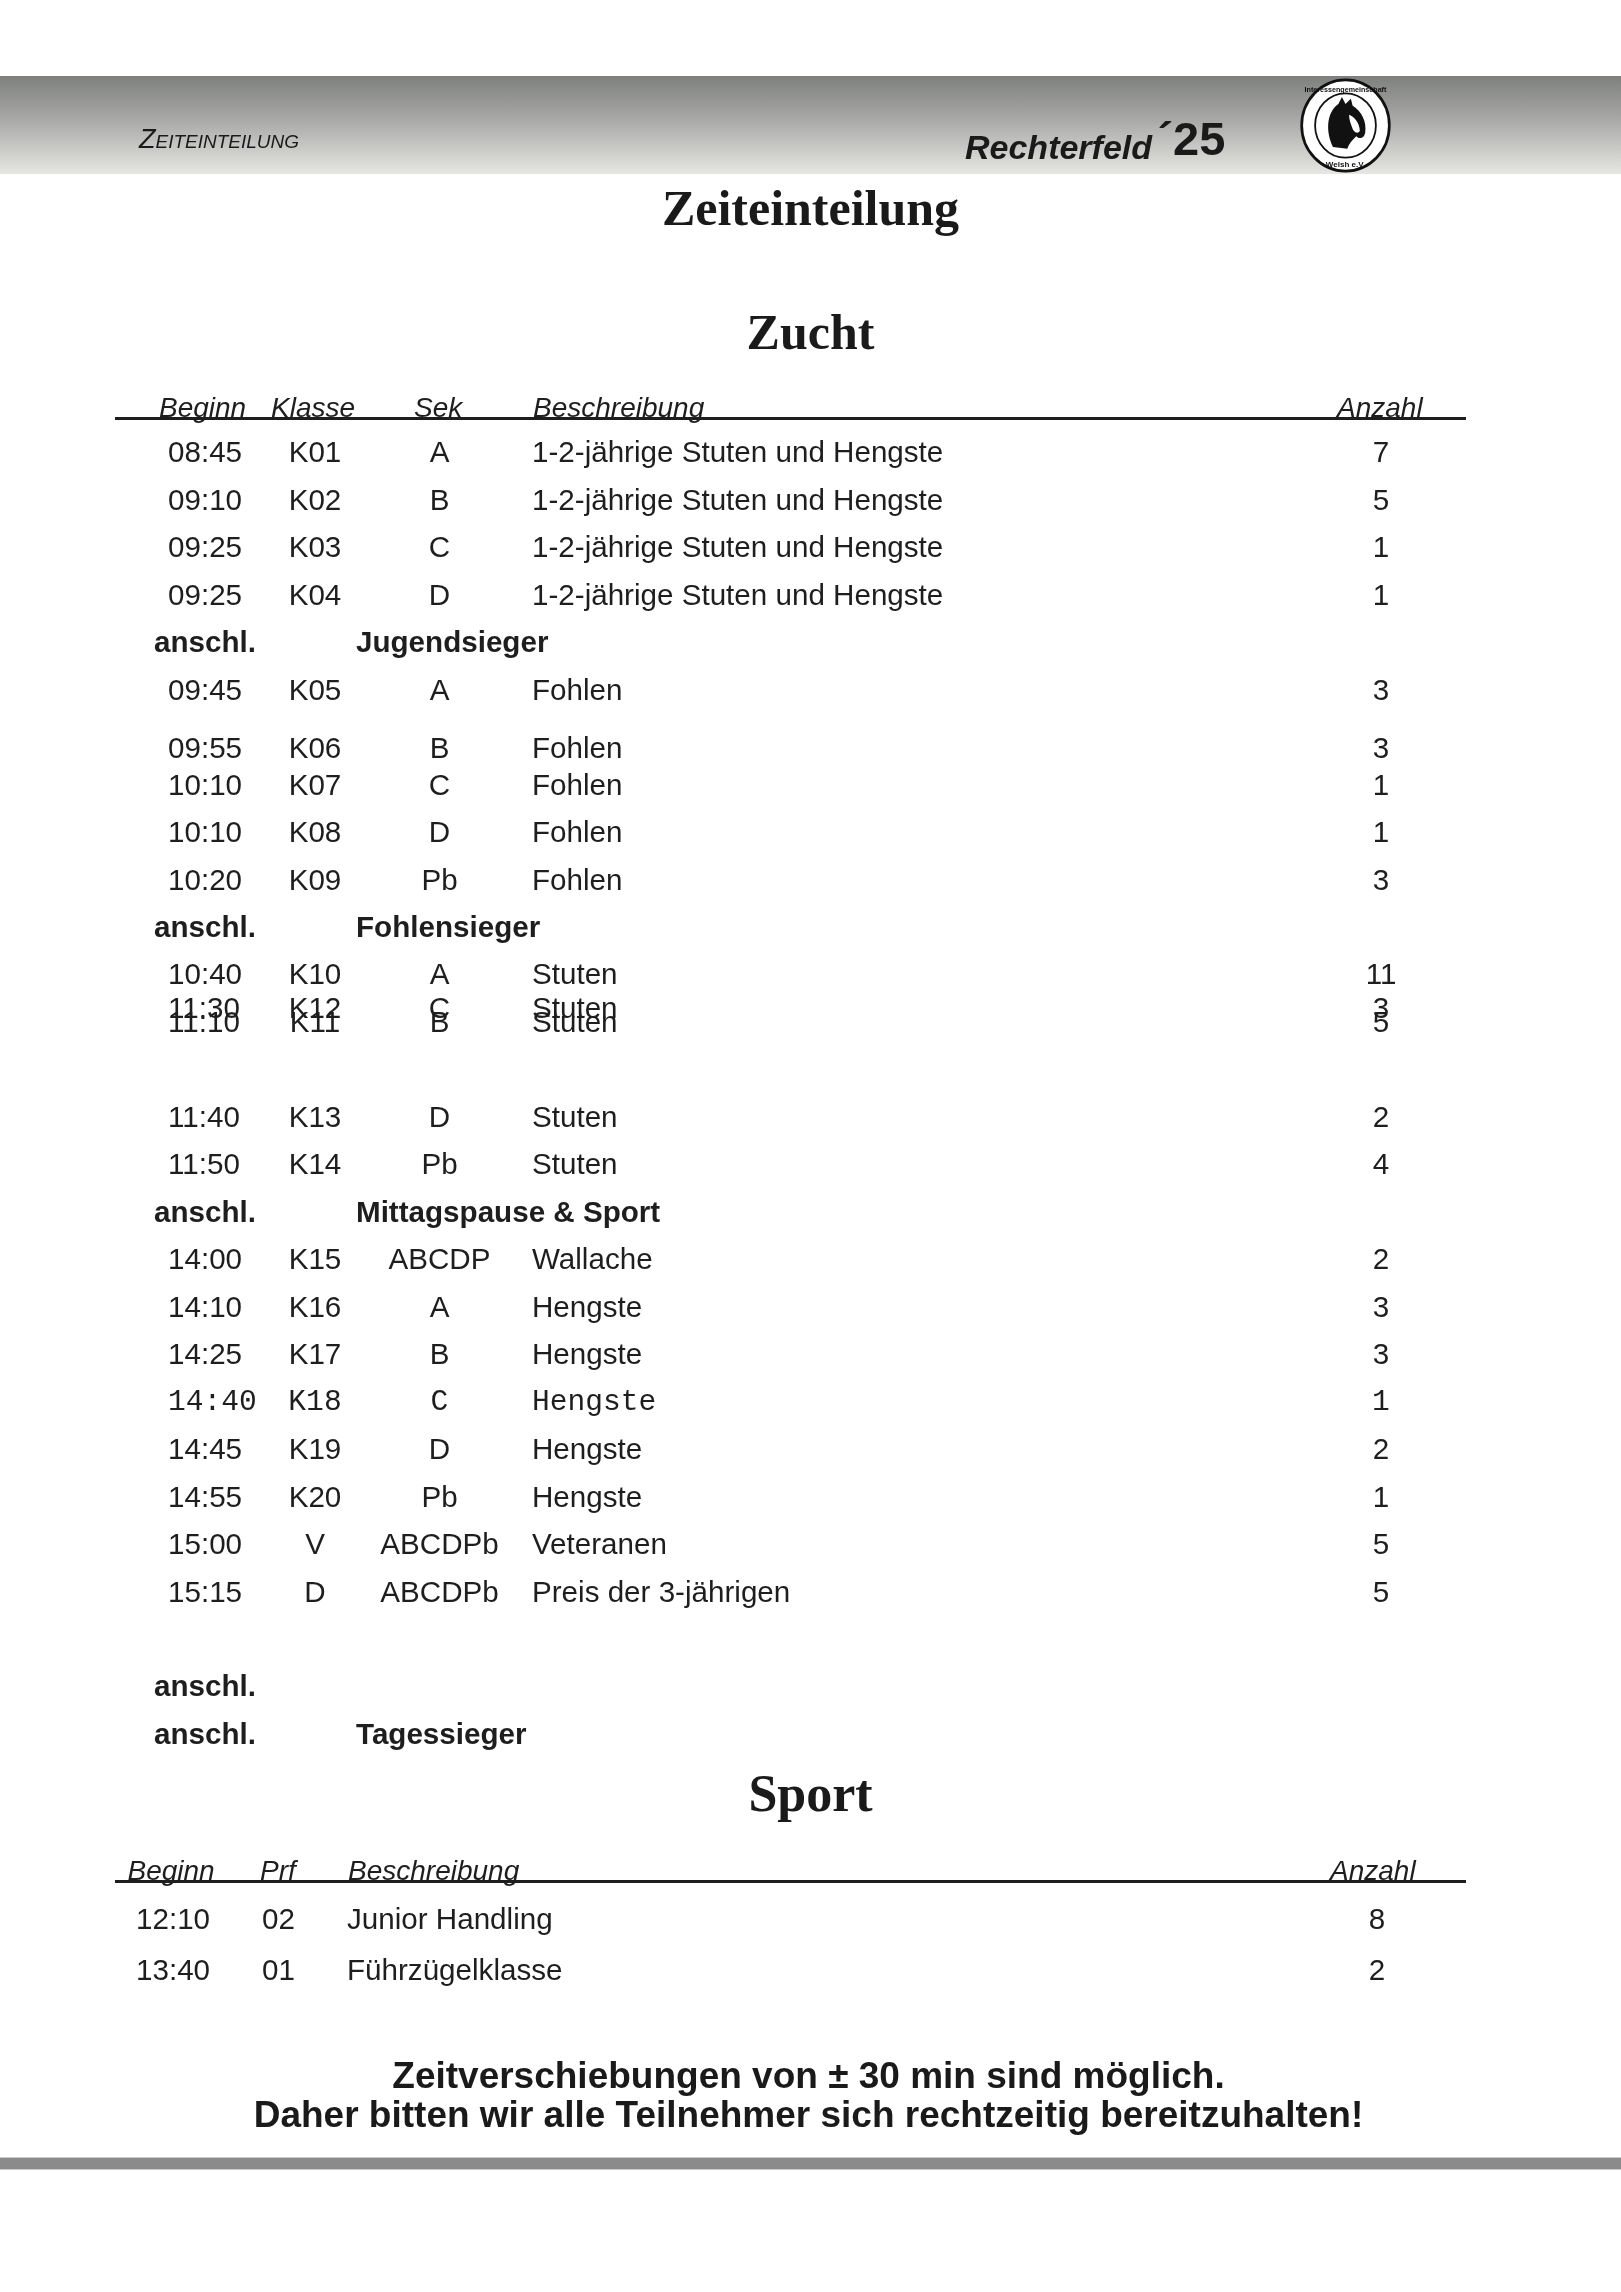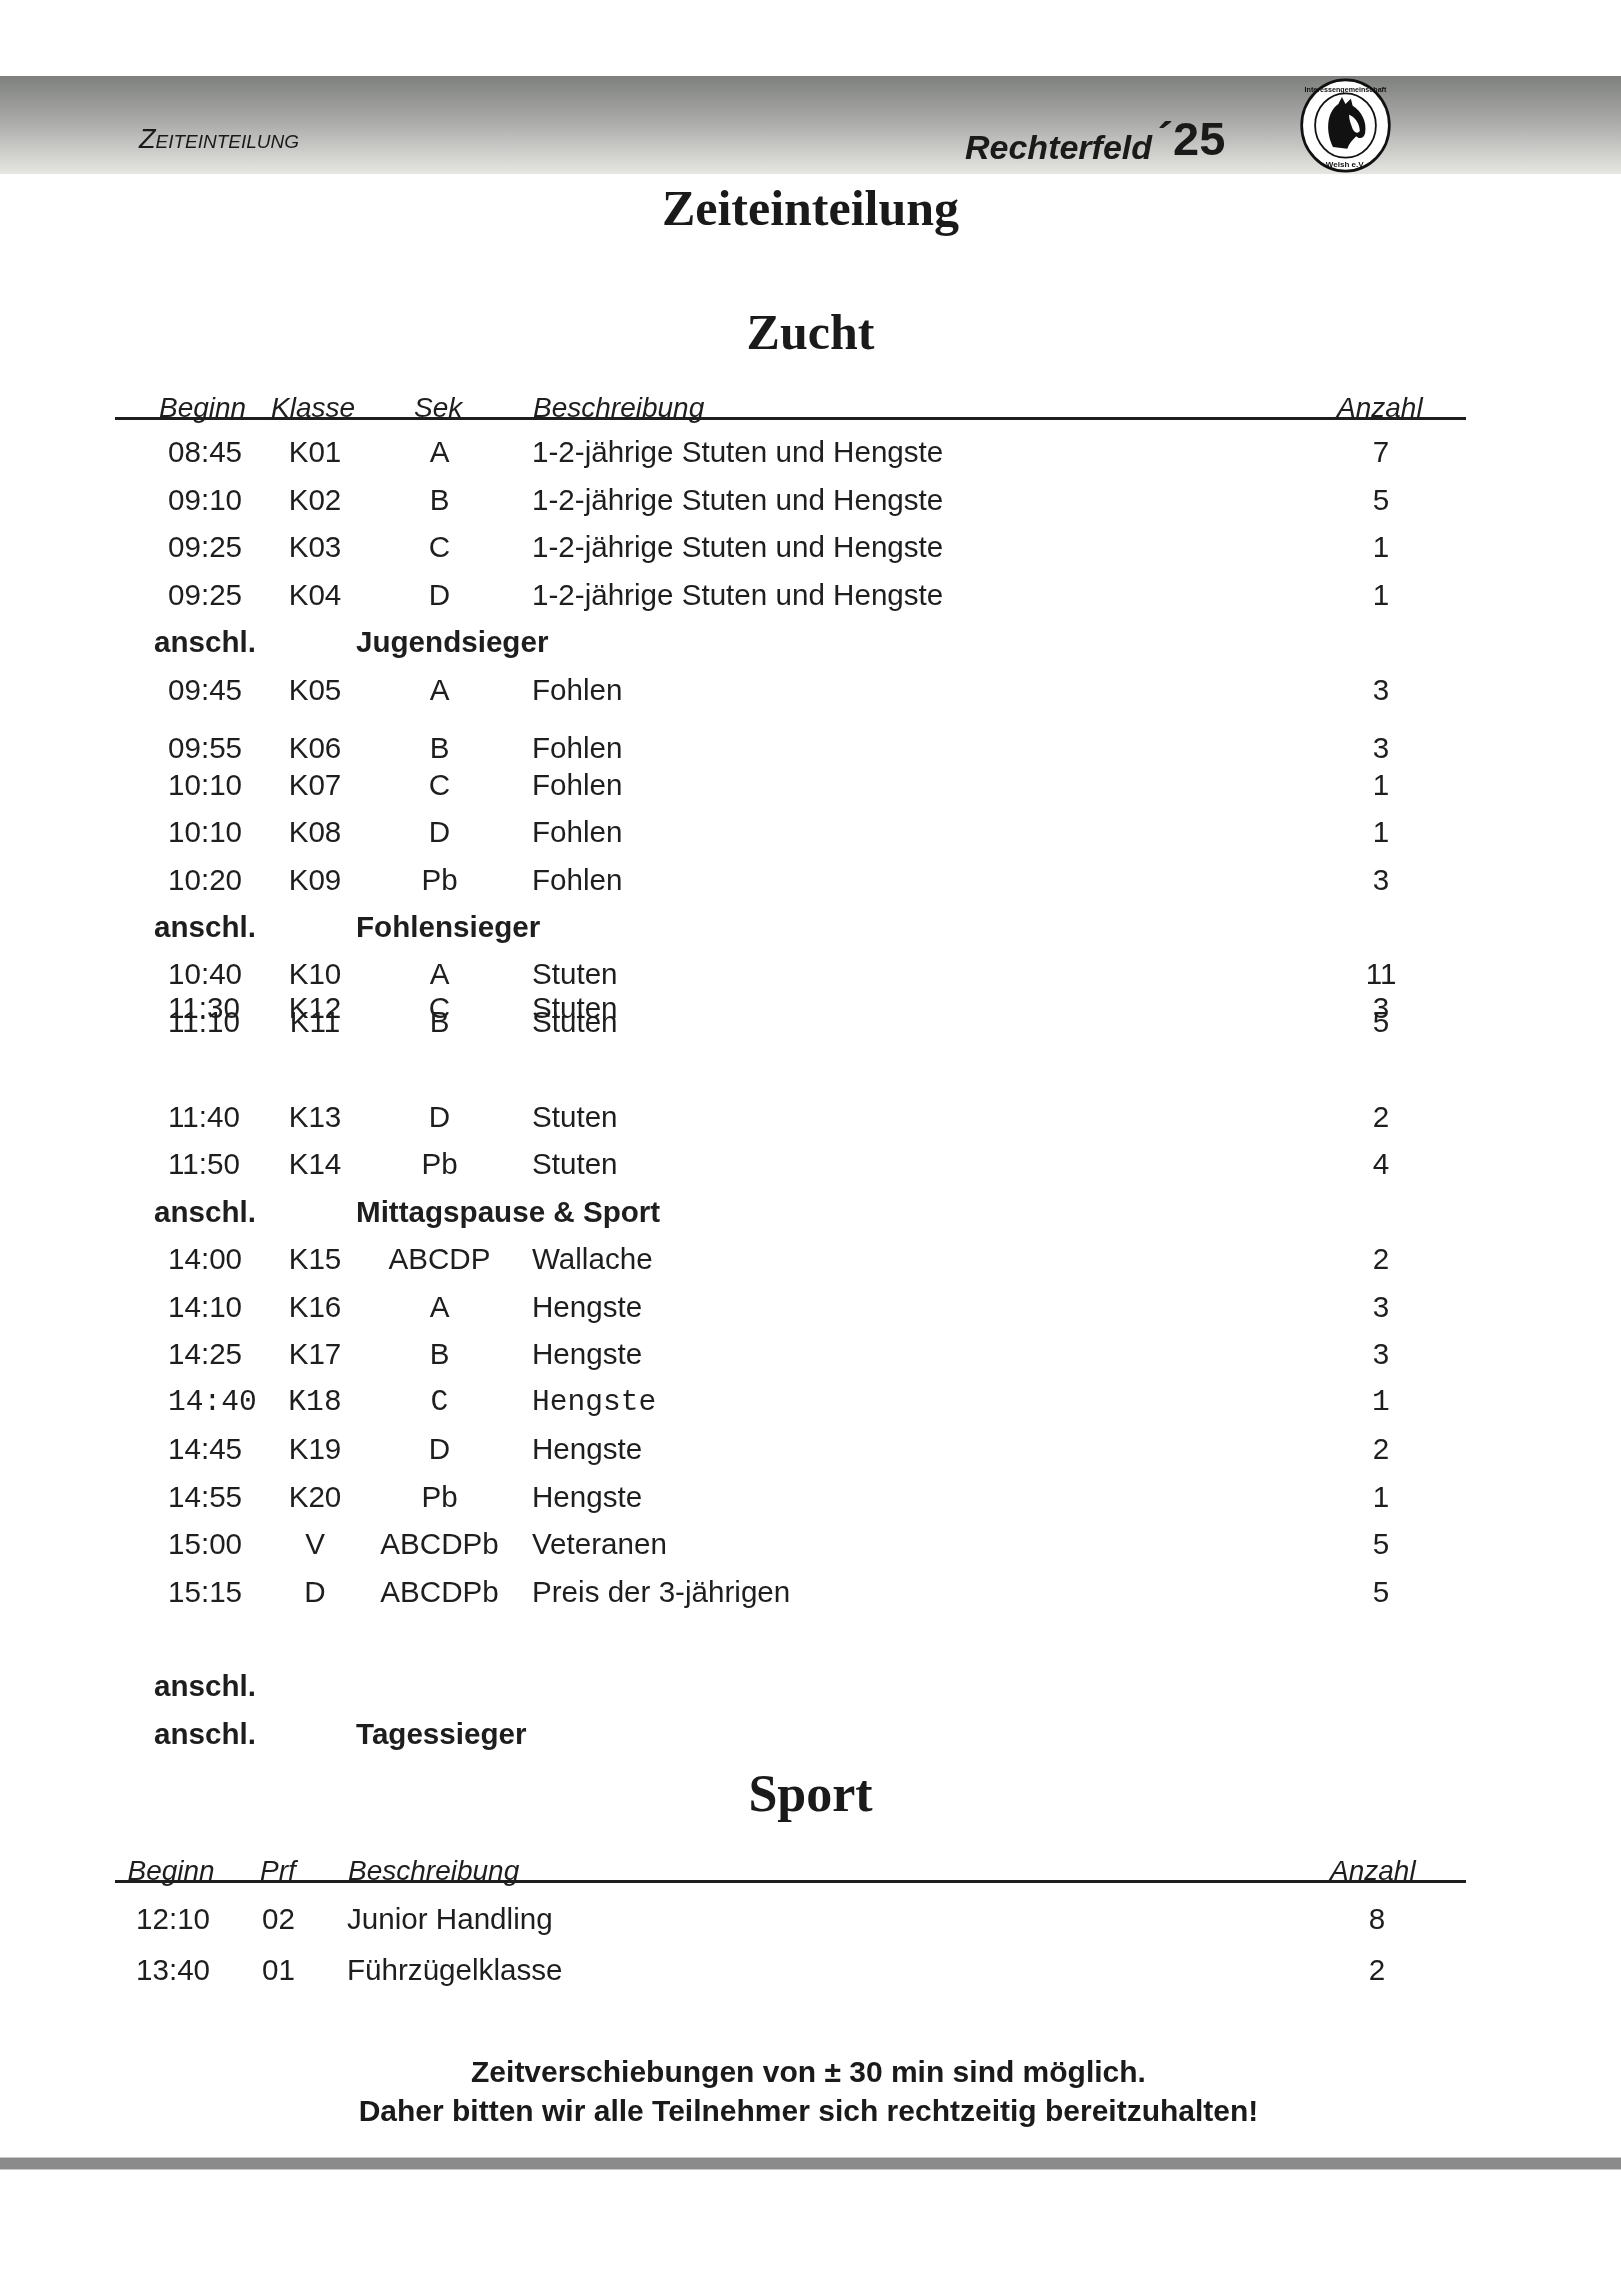--- a/index.html
+++ b/index.html
@@ -33,21 +33,21 @@
   .c-count { left: 1345px; width: 72px; text-align: center; }
   .row.bold span { font-weight: bold; }
   .c-anschl { left: 154px; }
   .c-event { left: 356px; }
 
   .s-time { left: 136px; }
   .s-prf { left: 262px; }
   .s-desc { left: 347px; }
   .s-count { left: 1341px; width: 72px; text-align: center; }
 
-  .note { position: absolute; left: 0; width: 1617px; text-align: center; font-size: 30px; font-weight: bold; color: #1a1a1a; }
+  .note { position: absolute; left: 0; width: 1617px; text-align: center; font-size: 37px; font-weight: bold; color: #1a1a1a; }
   .footer-bar { position: absolute; left: 0; top: 2157px; width: 1621px; height: 10.7px; background: #8a8b8a;
     border-top: 0.9px solid #c9c9c9; border-bottom: 0.9px solid #c9c9c9; }
 </style>
 </head>
 <body>
 
 <div class="header-band"></div>
 <div class="header-left">Zeiteinteilung</div>
 <div class="header-event"><span>Rechterfeld</span><span class="year">´25</span></div>
 <svg class="logo" viewBox="0 0 104 108">

